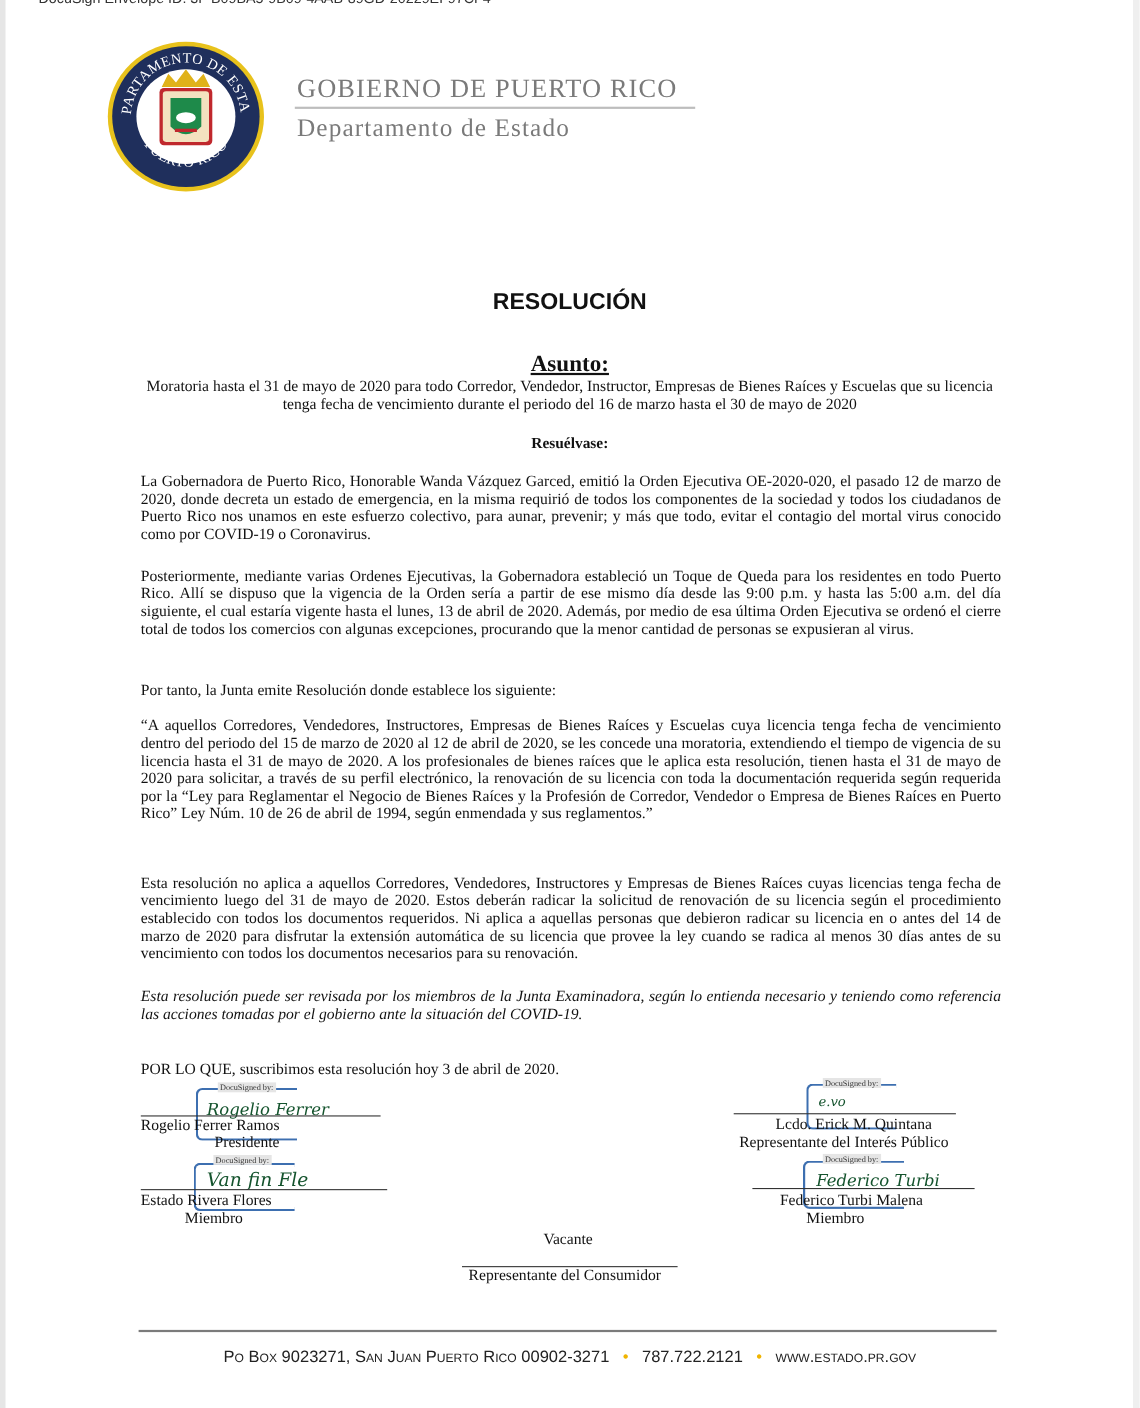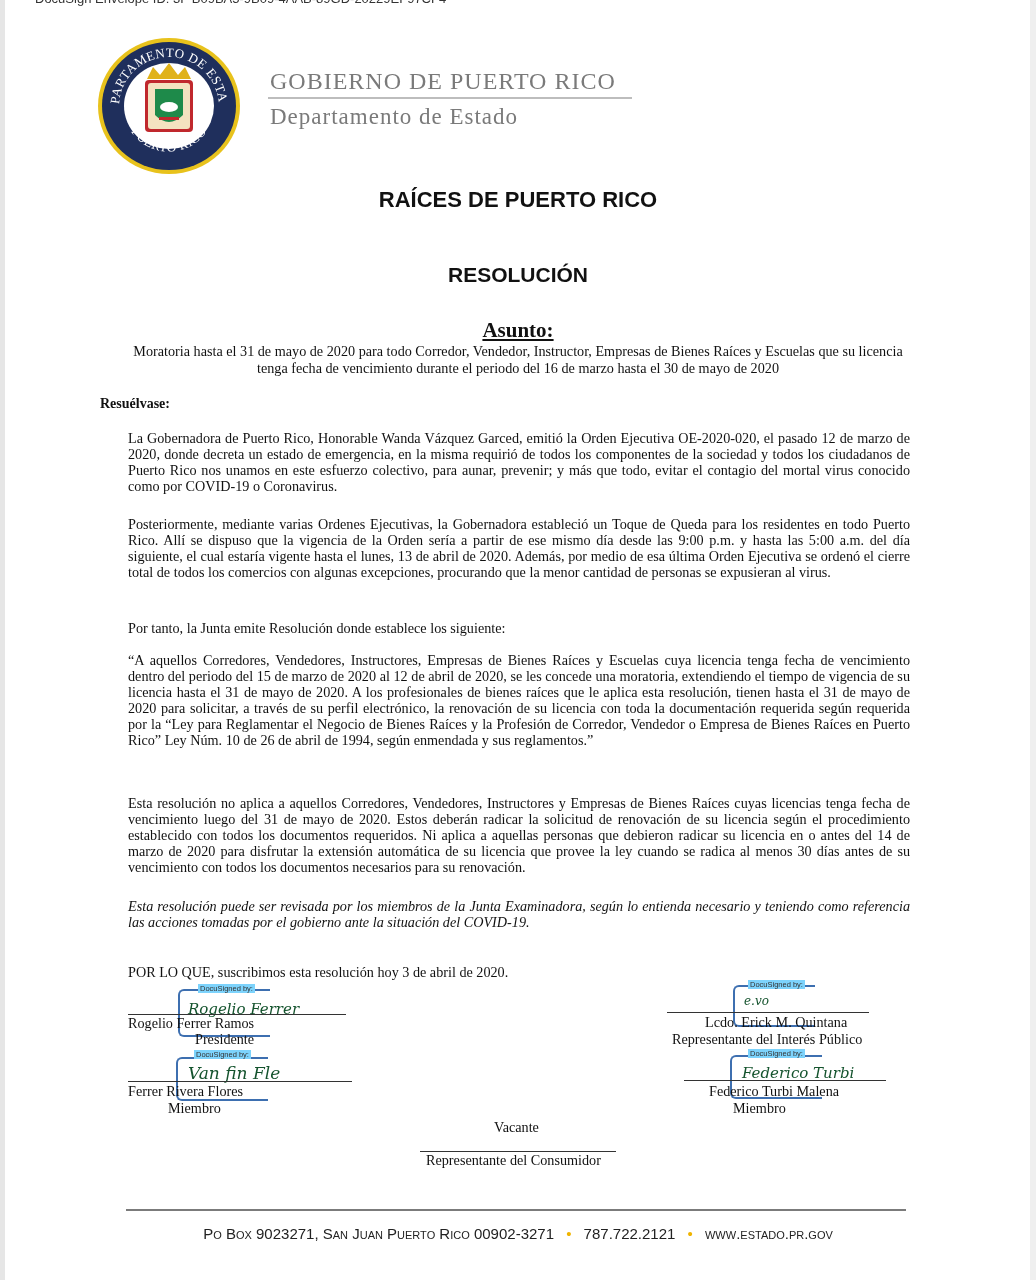--- a/index.html
+++ b/index.html
@@ -35,21 +35,21 @@
   }
   .subject-heading {
     position: absolute; left: 100px; width: 836px; top: 318px; text-align: center;
     font-weight: bold; font-size: 21px; color: #111; text-decoration: underline;
   }
   .subject-text {
     position: absolute; left: 126px; width: 784px; top: 343px; text-align: center;
     font-size: 14.2px; line-height: 17px;
   }
   .resolve-label {
-    position: absolute; left: 100px; width: 836px; top: 396px; 
+    position: absolute; left: 100px; width: 836px; top: 396px; text-align: center;
     font-weight: bold; font-size: 14px;
   }
   .para {
     position: absolute; left: 128px; width: 782px; text-align: justify;
     font-size: 14.2px; line-height: 16px; margin: 0;
   }
   .p1 { top: 430px; }
   .p2 { top: 516px; }
   .p3 { top: 620px; }
   .p4 { top: 652px; }
@@ -58,22 +58,22 @@
   .p7 { top: 964px; }
 
   .sig-line { position: absolute; height: 1px; background: #333; }
   .sig-name, .sig-role { position: absolute; font-size: 14.2px; white-space: nowrap; }
   .docu {
     position: absolute; width: 100px; height: 50px;
     border-left: 2px solid #3d6fb0; border-top: 2px solid #3d6fb0; border-bottom: 2px solid #3d6fb0;
     border-radius: 6px 0 0 6px; border-right: none;
   }
   .docu-label {
-    position: absolute; font-family: Liberation Sans, sans-serif; font-size: 7.5px;
-    color: #333; background: #7dd3fc; padding: 0 2px; white-space: nowrap;
+    position: absolute; font-family: Liberation Serif, serif; font-size: 7.5px;
+    color: #333; background: #e5e5e5; padding: 0 2px; white-space: nowrap;
   }
   .scribble {
     position: absolute; font-family: "DejaVu Serif", serif; font-style: italic;
     font-size: 15px; color: #14532d; white-space: nowrap;
   }
 
   .footer-rule { position: absolute; left: 126px; top: 1209px; width: 780px; height: 2px; background: #7b7b7b; }
   .footer {
     position: absolute; left: 100px; width: 836px; top: 1215px; text-align: center;
     font-family: "Liberation Sans", sans-serif; font-size: 15px; color: #222; white-space: nowrap; margin-top: 10px;
@@ -112,21 +112,20 @@
   <path d="M58 52 H86 V78 Q72 92 58 78 Z" fill="#1e8a4a"></path>
   <ellipse cx="72" cy="70" rx="9" ry="5" fill="#ffffff"></ellipse>
   <rect x="62" y="80" width="20" height="3" fill="#c0282d"></rect>
 </svg>
 
 <div class="gov-title">GOBIERNO DE PUERTO RICO</div>
 <div class="gov-rule"></div>
 <div class="gov-sub">Departamento de Estado</div>
 
 <div class="board-title">
-  <div>RAÍCES DE PUERTO RICO</div>
 </div>
 
 <div class="resolution-title">RESOLUCIÓN</div>
 <div class="subject-heading">Asunto:</div>
 <div class="subject-text">Moratoria hasta el 31 de mayo de 2020 para todo Corredor, Vendedor, Instructor, Empresas de Bienes Raíces y Escuelas que su licencia tenga fecha de vencimiento durante el periodo del 16 de marzo hasta el 30 de mayo de 2020</div>
 <div class="resolve-label">Resuélvase:</div>
 
 <p class="para p1">La Gobernadora de Puerto Rico, Honorable Wanda Vázquez Garced, emitió la Orden Ejecutiva OE-2020-020, el pasado 12 de marzo de 2020, donde decreta un estado de emergencia, en la misma requirió de todos los componentes de la sociedad y todos los ciudadanos de Puerto Rico nos unamos en este esfuerzo colectivo, para aunar, prevenir; y más que todo, evitar el contagio del mortal virus conocido como por COVID-19 o Coronavirus.</p>
 <p class="para p2">Posteriormente, mediante varias Ordenes Ejecutivas, la Gobernadora estableció un Toque de Queda para los residentes en todo Puerto Rico. Allí se dispuso que la vigencia de la Orden sería a partir de ese mismo día desde las 9:00 p.m. y hasta las 5:00 a.m. del día siguiente, el cual estaría vigente hasta el lunes, 13 de abril de 2020. Además, por medio de esa última Orden Ejecutiva se ordenó el cierre total de todos los comercios con algunas excepciones, procurando que la menor cantidad de personas se expusieran al virus.</p>
 <p class="para p3">Por tanto, la Junta emite Resolución donde establece los siguiente:</p>
@@ -151,21 +150,21 @@
   <div class="sig-line" style="left:667px; top:1012px; width:202px;"></div>
   <div class="sig-name" style="left:705px; top:1014px;">Lcdo. Erick M. Quintana</div>
   <div class="sig-role" style="left:672px; top:1031px;">Representante del Interés Público</div>
 </div>
 
 <div>
   <div class="docu" style="left:176px; top:1057px; width:90px; height:40px;"></div>
   <div class="docu-label" style="left:194px; top:1050px;">DocuSigned by:</div>
   <div class="scribble" style="left:188px; top:1063px; font-size:17px;">Van fin Fle</div>
   <div class="sig-line" style="left:128px; top:1081px; width:224px;"></div>
-  <div class="sig-name" style="left:128px; top:1083px;">Ferrer Rivera Flores</div>
+  <div class="sig-name" style="left:128px; top:1083px;">Estado Rivera Flores</div>
   <div class="sig-role" style="left:168px; top:1100px;">Miembro</div>
 </div>
 
 <div>
   <div class="docu" style="left:730px; top:1055px; width:90px; height:40px;"></div>
   <div class="docu-label" style="left:748px; top:1049px;">DocuSigned by:</div>
   <div class="scribble" style="left:742px; top:1064px;">Federico Turbi</div>
   <div class="sig-line" style="left:684px; top:1080px; width:202px;"></div>
   <div class="sig-name" style="left:709px; top:1083px;">Federico Turbi Malena</div>
   <div class="sig-role" style="left:733px; top:1100px;">Miembro</div>

